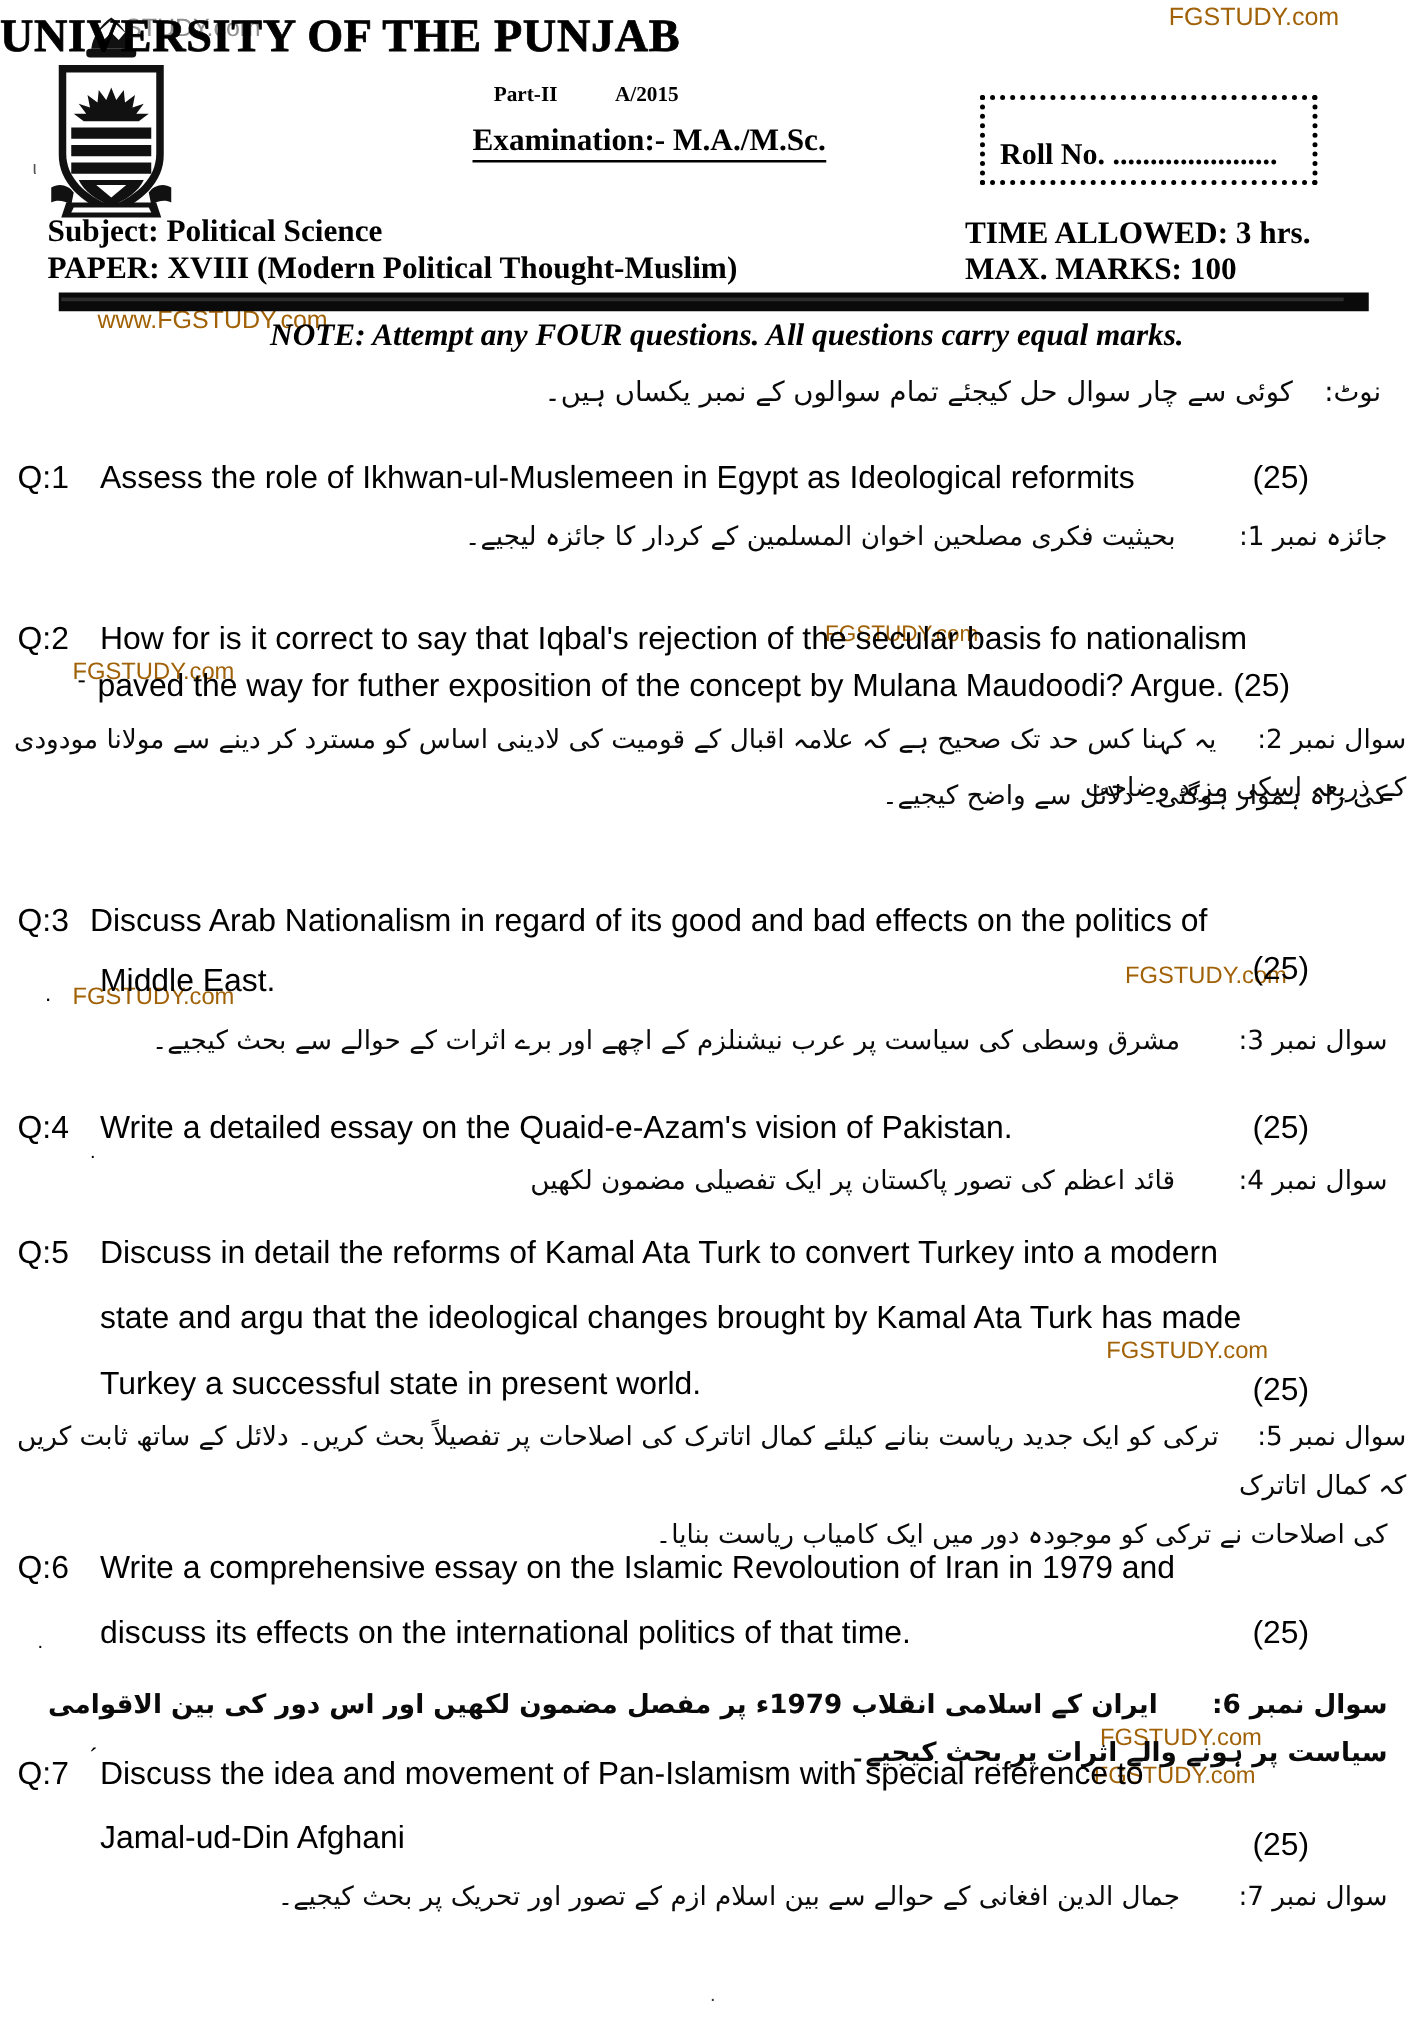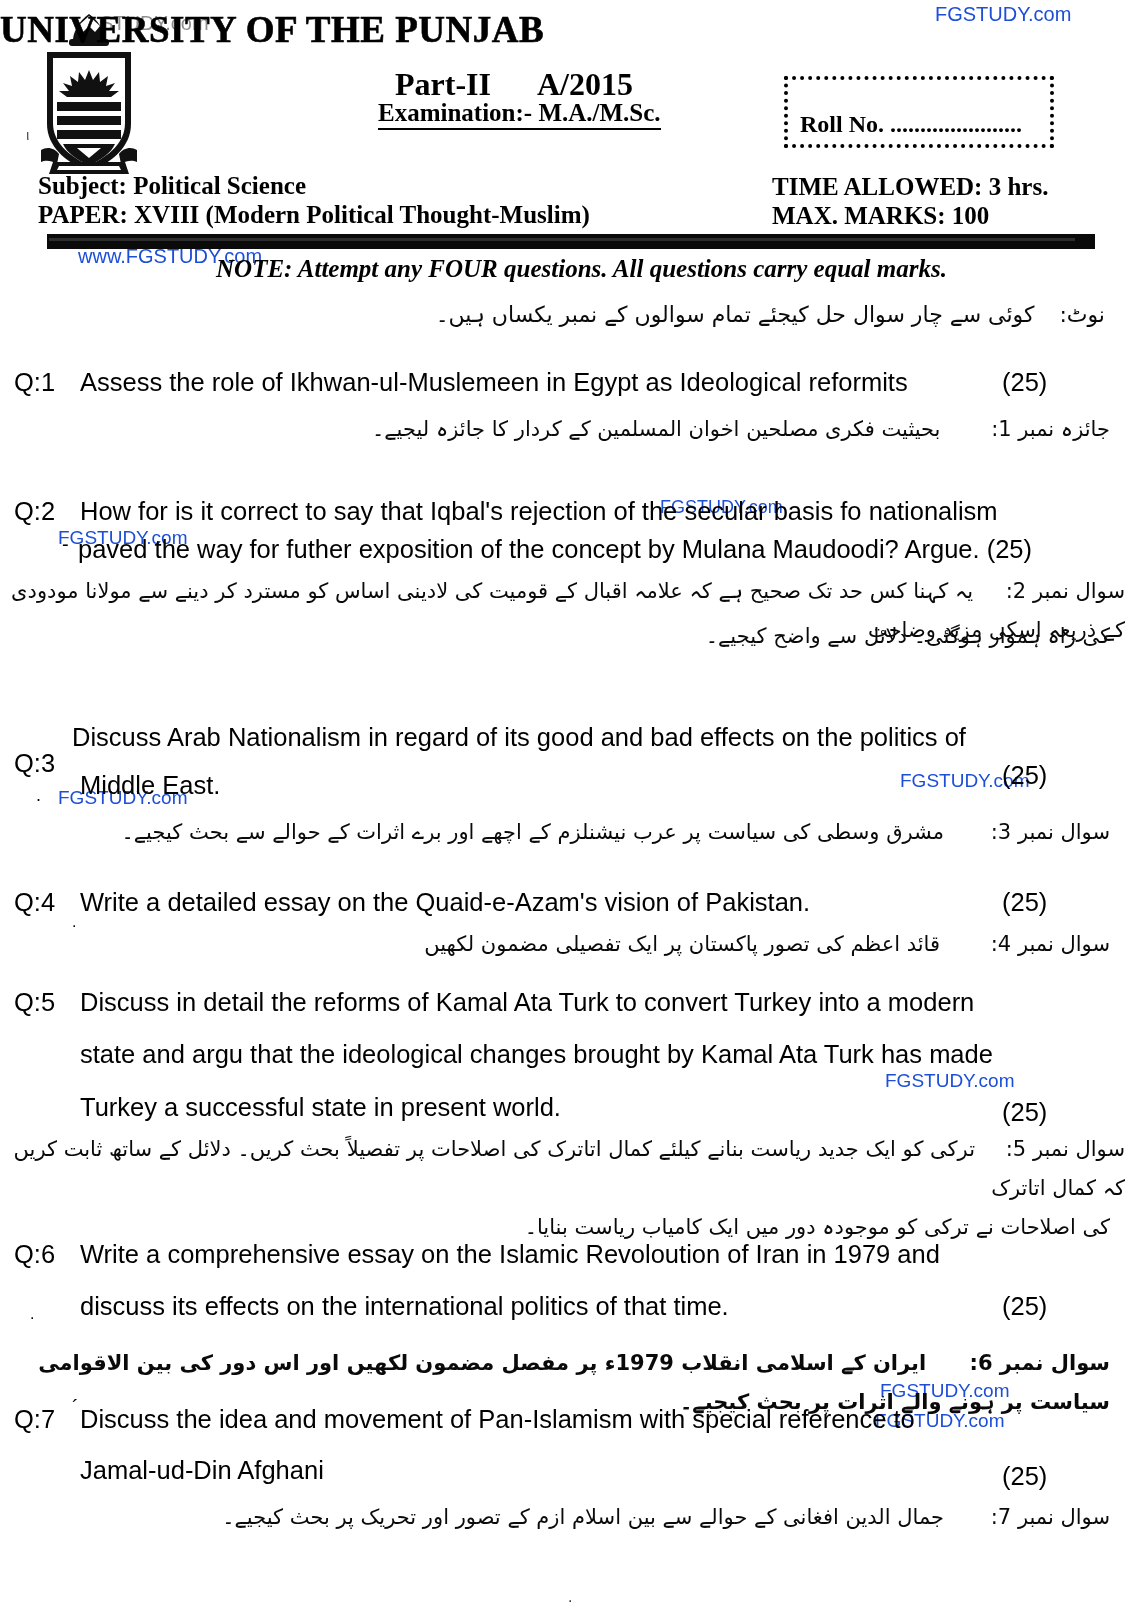--- a/index.html
+++ b/index.html
@@ -16,21 +16,21 @@
     width: 1141px;
     height: 1618px;
     background: #ffffff;
     overflow: hidden;
   }
 
   
   .wm {
     position: absolute;
     font-family: "Liberation Sans", sans-serif;
-    color: #1d4ed8;
+    color: #a16207;
     white-space: nowrap;
     pointer-events: none;
     user-select: none;
   }
   .wm-dark { color: #8f8f8f; }
 
   
   .crest {
     position: absolute;
     left: 33px;
@@ -49,21 +49,21 @@
     font-size: 37px;
     letter-spacing: 0.5px;
     -webkit-text-stroke: 0.6px #000;
   }
   .part-line {
     position: absolute;
     left: 395px;
     top: 66px;
     font-family: "Liberation Serif", serif;
     font-weight: bold;
-    font-size: 32px;
+    font-size: 17px;
     text-align: center;
   }
   .part-line .gap { display: inline-block; width: 46px; }
   .exam-line {
     position: absolute;
     left: 378px;
     top: 99px;
     font-family: "Liberation Serif", serif;
     font-weight: bold;
     font-size: 25px;
@@ -277,21 +277,21 @@
   <div style="position:absolute;left:62px;top:533px;font-size:20px;">-</div>
   <div class="qrow" style="left:78px; top:535px;">paved the way for futher exposition of the concept by Mulana Maudoodi? Argue. (25)</div>
   <div class="urdu" style="left:0; top:572px; width:1125px;">
     <span class="u-label" style="margin-left:26px;">سوال نمبر 2:</span>
     <span class="u-body">یہ کہنا کس حد تک صحیح ہے کہ علامہ اقبال کے قومیت کی لادینی اساس کو مسترد کر دینے سے مولانا مودودی کے ذریعہ اسکی مزید وضاحت</span>
   </div>
   <div class="urdu" style="left:0; top:617px; width:1110px;">
     <span class="u-body">کی راہ ہموار ہوگئی۔ دلائل سے واضح کیجیے۔</span>
   </div>
 
-  <div class="qnum" style="left:14px; top:749px;">Q:3</div>
+  <div class="qnum" style="left:14px; top:723px;">Q:3</div>
   <div class="qrow" style="left:72px; top:723px;">Discuss Arab Nationalism in regard of its good and bad effects on the politics of</div>
   <div class="qrow" style="left:80px; top:771px;">Middle East.</div>
   <div class="qmark" style="left:1002px; top:761px;">(25)</div>
   <div style="position:absolute;left:36px;top:785px;font-size:18px;">.</div>
   <div class="urdu" style="left:0; top:813px; width:1110px;">
     <span class="u-label" style="margin-left:40px;">سوال نمبر 3:</span>
     <span class="u-body">مشرق وسطی کی سیاست پر عرب نیشنلزم کے اچھے اور برے اثرات کے حوالے سے بحث کیجیے۔</span>
   </div>
 
   <div class="qnum" style="left:14px; top:888px;">Q:4</div>

